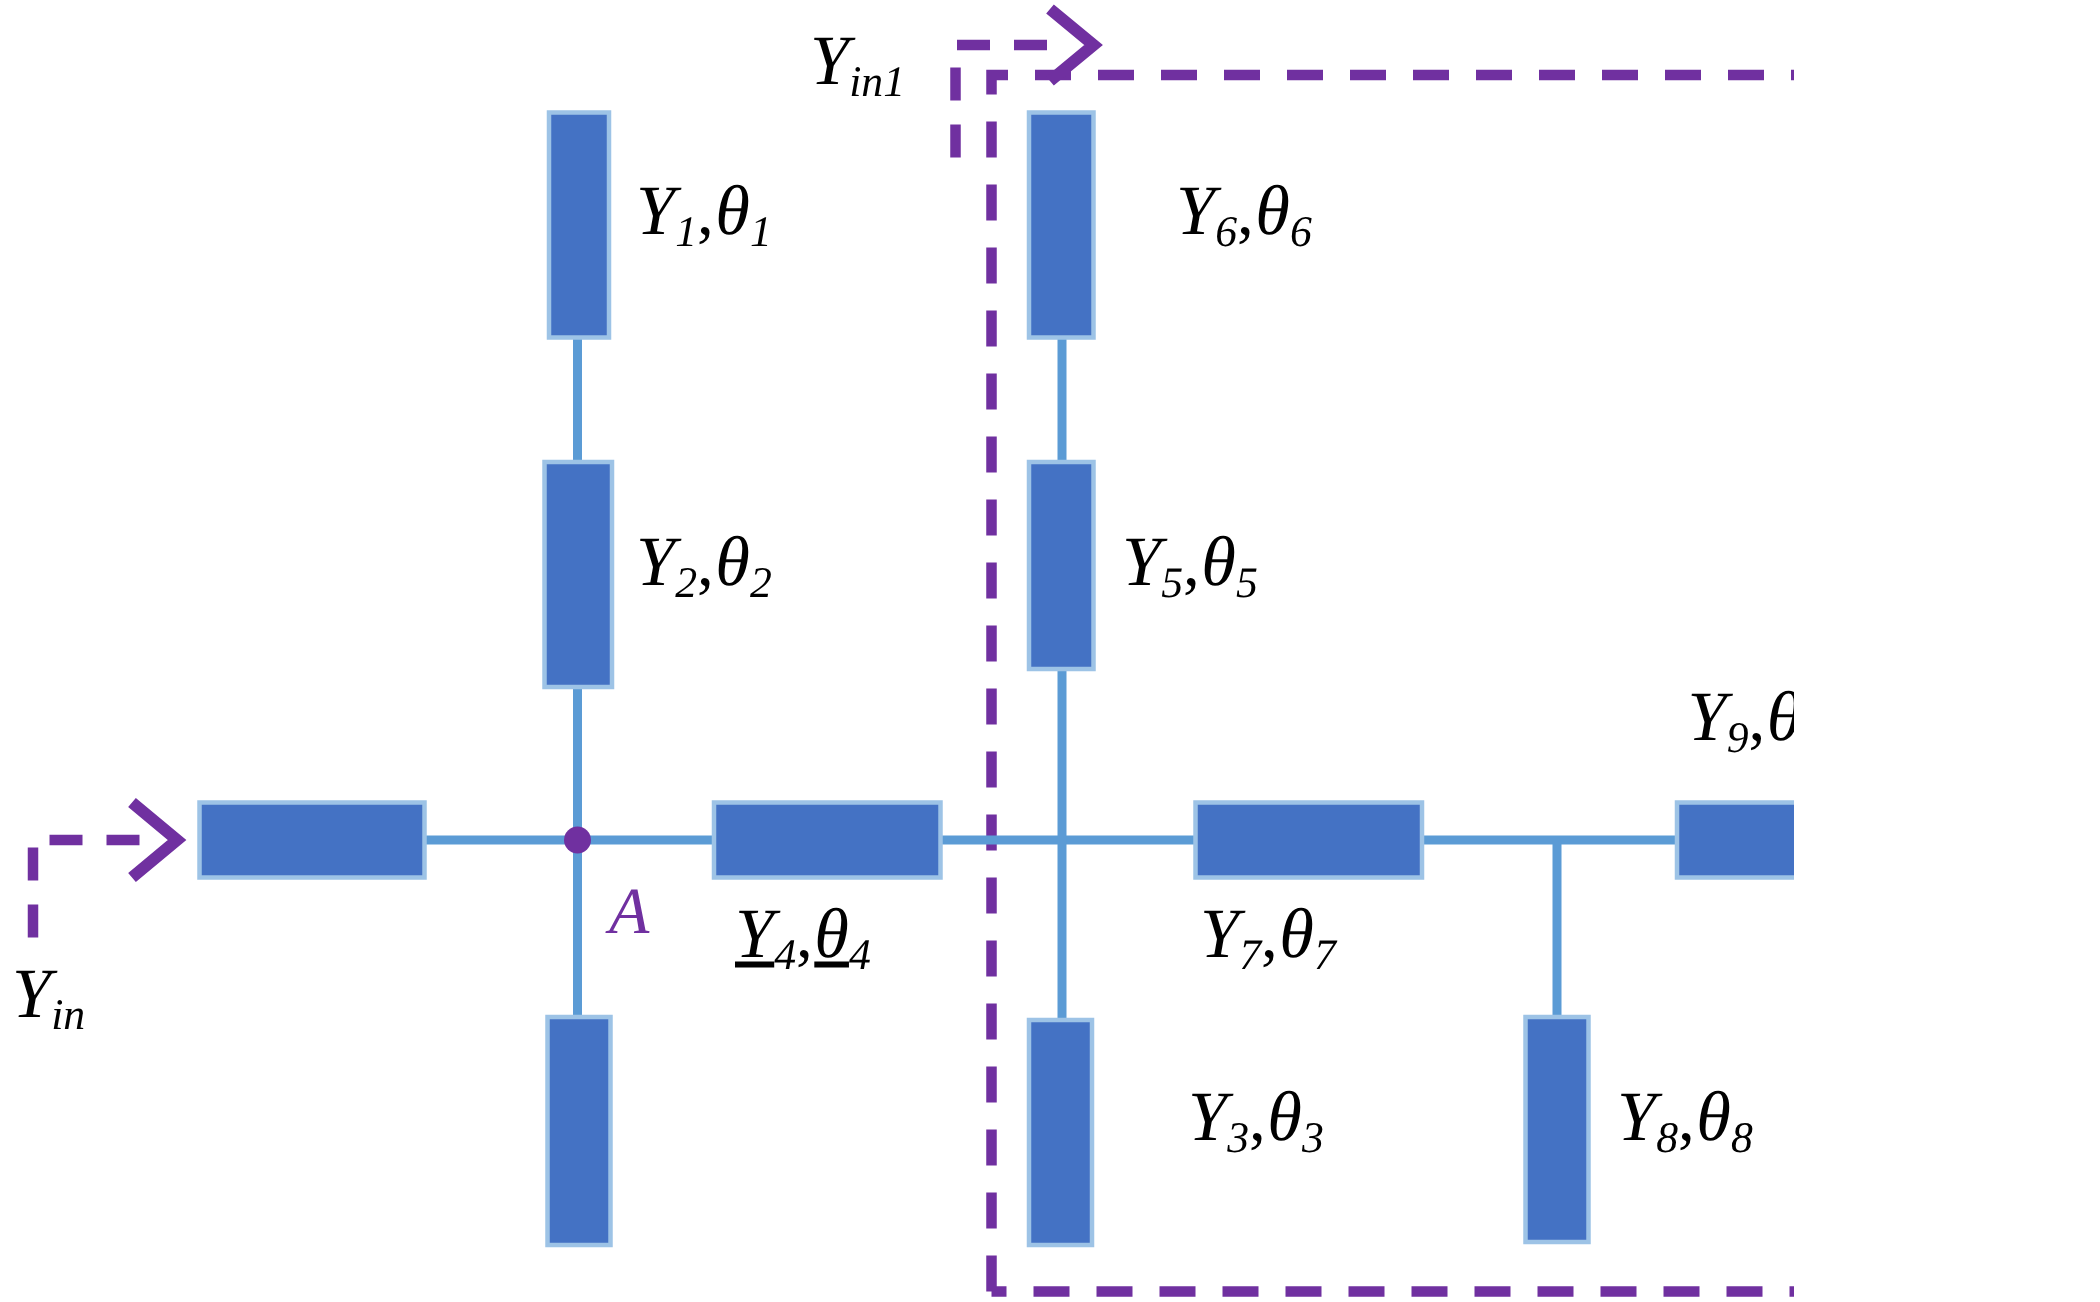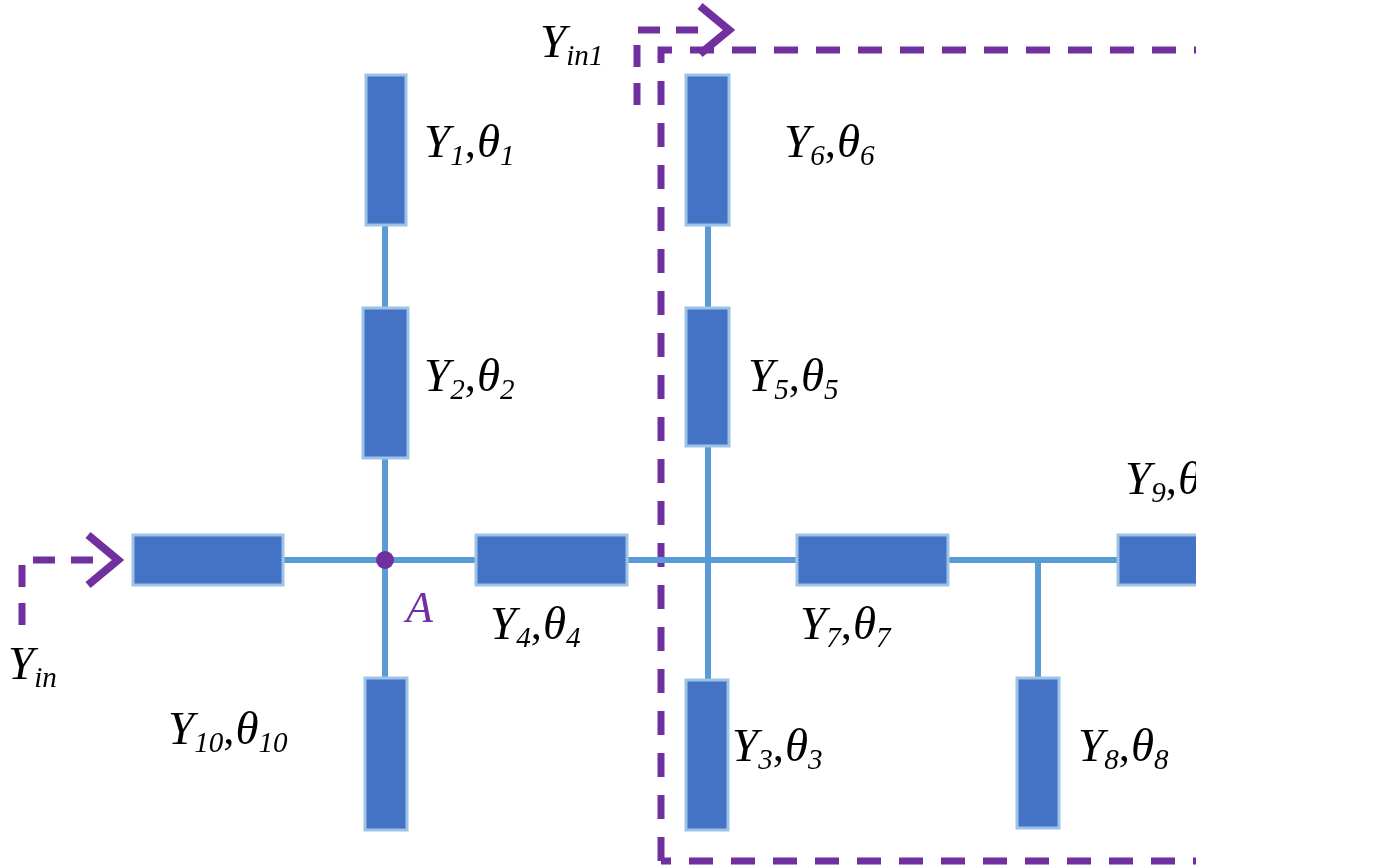--- a/index.html
+++ b/index.html
@@ -151,37 +151,34 @@
 
   <div class="lbl" style="left:1125px; top:455px;text-align:center;">
     <span>Y</span><span class="sub">9</span><span class="comma">,</span><span class="theta">θ</span><span class="sub">9</span>
   </div>
 
   <div class="lbl lbl-purple lbl-node" style="left:406px; top:586px;">
     <span>A</span>
   </div>
 
 
-  <div class="lbl" style="left:490px; top:600px;">
+  <div class="lbl" style="left:490px; top:600px;text-decoration:underline;">
     <span>Y</span><span class="sub">4</span><span class="comma">,</span><span class="theta">θ</span><span class="sub">4</span>
   </div>
 
   <div class="lbl" style="left:800px; top:600px;">
     <span>Y</span><span class="sub">7</span><span class="comma">,</span><span class="theta">θ</span><span class="sub">7</span>
   </div>
 
   <div class="lbl lbl-yin" style="left:8px; top:640px;">
     <span>Y</span><span class="sub">in</span>
   </div>
 
-  <div class="lbl" style="left:168px; top:705px;">
-    <span>Y</span><span class="sub">10</span><span class="comma">,</span><span class="theta">θ</span><span class="sub">10</span>
-  </div>
 
-  <div class="lbl" style="left:732px; top:722px;text-align:right;">
+  <div class="lbl" style="left:792px; top:722px;text-align:right;">
     <span>Y</span><span class="sub">3</span><span class="comma">,</span><span class="theta">θ</span><span class="sub">3</span>
   </div>
 
   <div class="lbl" style="left:1078px; top:722px;">
     <span>Y</span><span class="sub">8</span><span class="comma">,</span><span class="theta">θ</span><span class="sub">8</span>
   </div>
 
 </div>
 
 </body></html>

